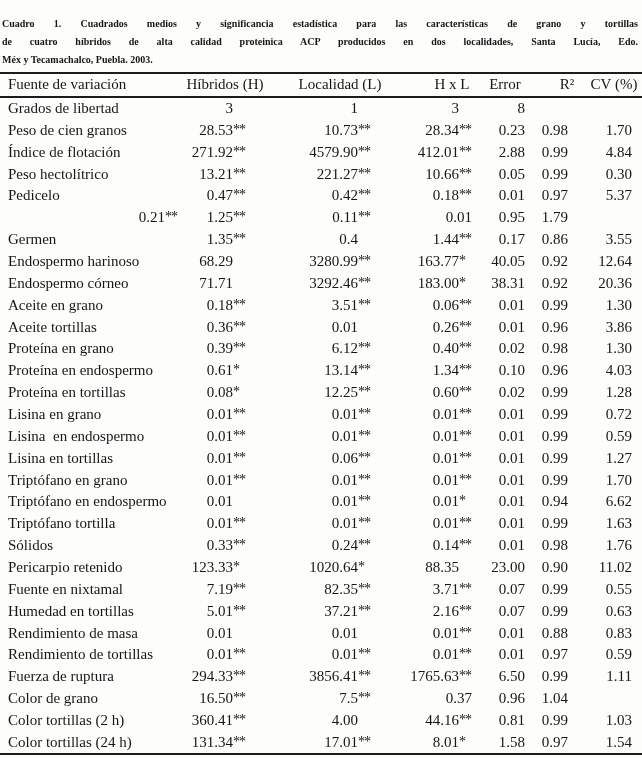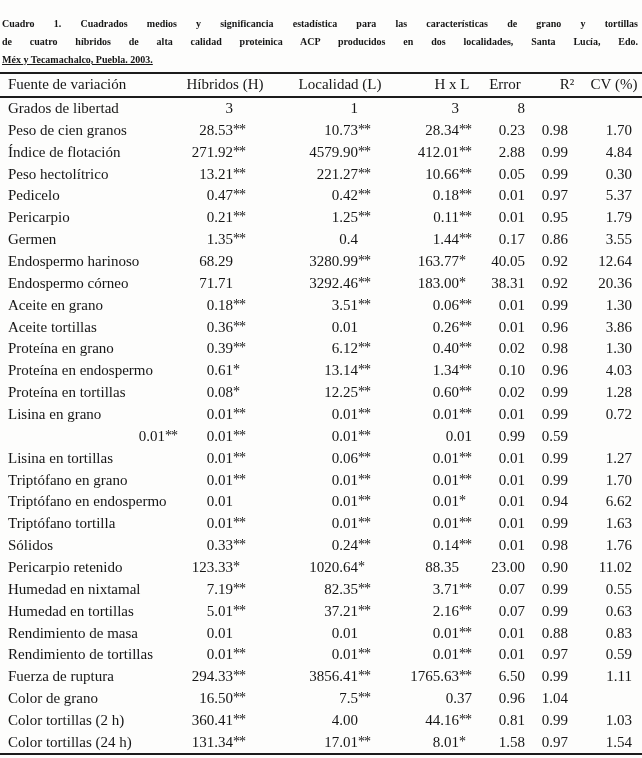--- a/index.html
+++ b/index.html
@@ -13,21 +13,21 @@
     box-sizing:border-box;
   }
   .title{
     padding:15px 4px 0 2px;
     font-weight:bold;
     font-size:10px;
     line-height:18px;
     letter-spacing:0px;
   }
   .tline{ text-align:justify; text-align-last:justify; white-space:normal; }
-  .tline.last{ text-align:right; text-align-last:left;text-decoration:underline; }
+  .tline.last{ text-align:right; text-align-last:left; }
   .rule{ height:1.5px; background:#1c1c1c; margin:0; }
   .rule.thick{ height:2px; }
   .rule.top{ margin-top:3px; }
   .header-row{
     position:relative;
     height:22px;
     font-size:15px;
   }
   .hcell{ position:absolute; top:2px; white-space:nowrap; }
   .h-fuente{ left:8px; }
@@ -173,21 +173,20 @@
         </div>
         <div class="cell c3">
           <span class="num">0.18</span>
           <span class="st">**</span>
         </div>
         <div class="cell c4">0.01</div>
         <div class="cell c5">0.97</div>
         <div class="cell c6">5.37</div>
       </div>
       <div class="trow">
-        <div class="cell c0">Pericarpio</div>
         <div class="cell c1">
           <span class="num">0.21</span>
           <span class="st">**</span>
         </div>
         <div class="cell c2">
           <span class="num">1.25</span>
           <span class="st">**</span>
         </div>
         <div class="cell c3">
           <span class="num">0.11</span>
@@ -353,20 +352,21 @@
         </div>
         <div class="cell c3">
           <span class="num">0.01</span>
           <span class="st">**</span>
         </div>
         <div class="cell c4">0.01</div>
         <div class="cell c5">0.99</div>
         <div class="cell c6">0.72</div>
       </div>
       <div class="trow">
+        <div class="cell c0">Lisina  en endospermo</div>
         <div class="cell c1">
           <span class="num">0.01</span>
           <span class="st">**</span>
         </div>
         <div class="cell c2">
           <span class="num">0.01</span>
           <span class="st">**</span>
         </div>
         <div class="cell c3">
           <span class="num">0.01</span>
@@ -478,21 +478,21 @@
         </div>
         <div class="cell c3">
           <span class="num">88.35</span>
           <span class="st"></span>
         </div>
         <div class="cell c4">23.00</div>
         <div class="cell c5">0.90</div>
         <div class="cell c6">11.02</div>
       </div>
       <div class="trow">
-        <div class="cell c0">Humedad en nixtamal</div>
+        <div class="cell c0">Fuente en nixtamal</div>
         <div class="cell c1">
           <span class="num">7.19</span>
           <span class="st">**</span>
         </div>
         <div class="cell c2">
           <span class="num">82.35</span>
           <span class="st">**</span>
         </div>
         <div class="cell c3">
           <span class="num">3.71</span>

